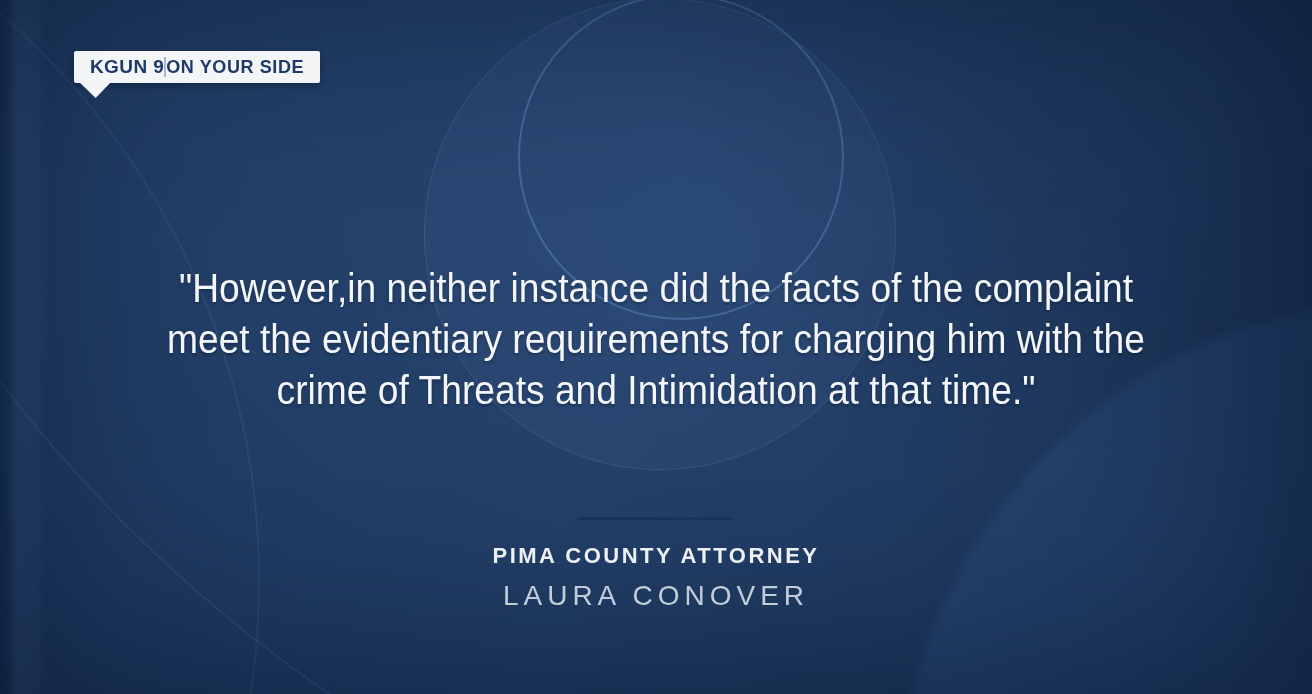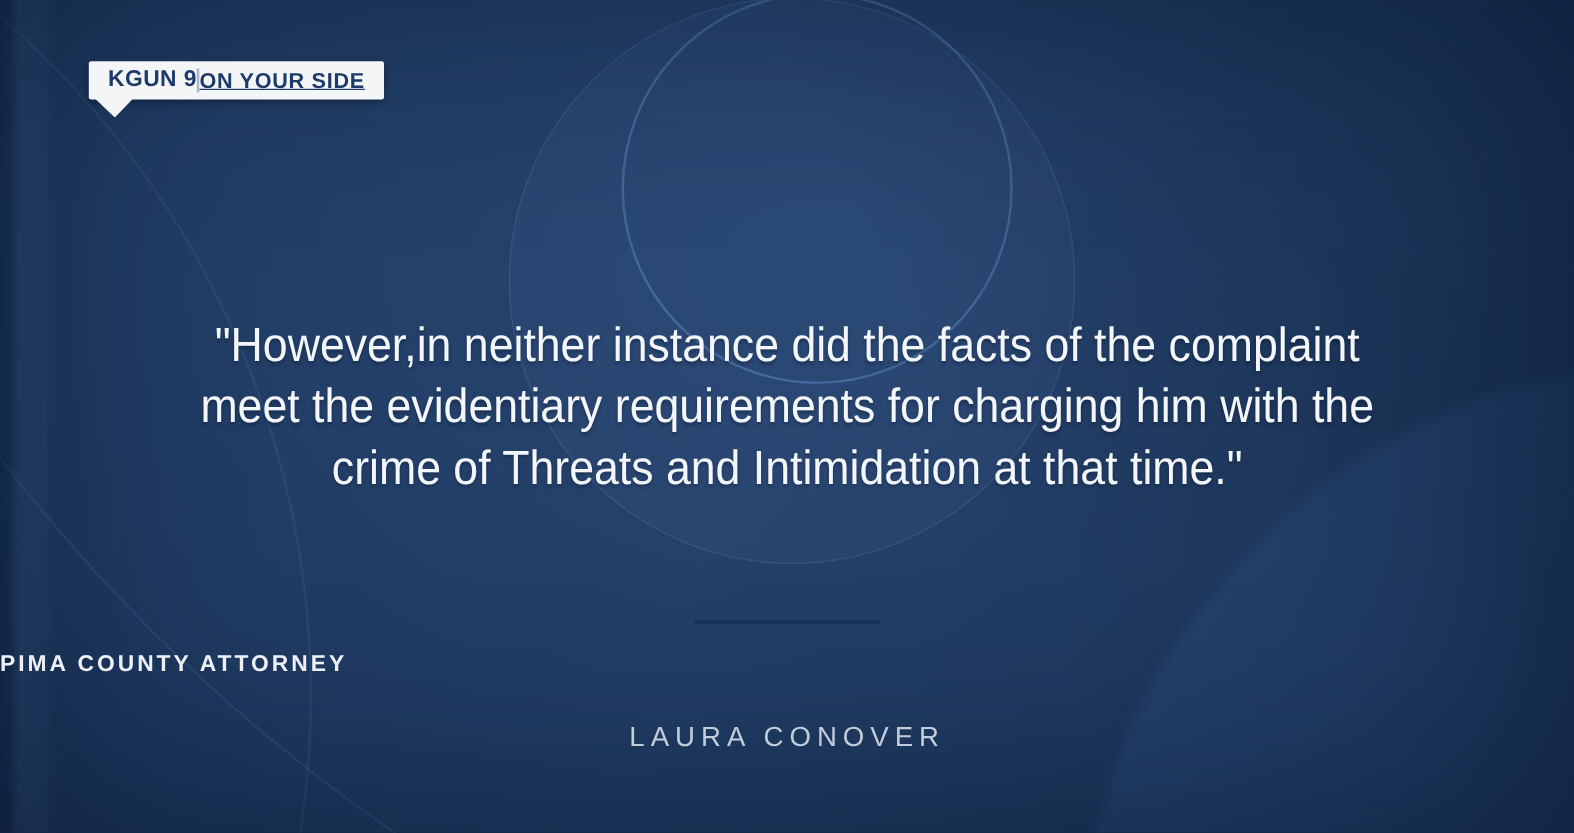--- a/index.html
+++ b/index.html
@@ -57,21 +57,21 @@
     position:absolute;left:74px;top:51px;height:32px;z-index:3;
     display:flex;align-items:center;gap:0;padding:0 16px;
     background:var(--badge_bg);border-radius:2px;
     box-shadow:0 2px 6px rgba(0,10,30,.35);
   }
   .badge .station{
     font-size:19px;font-weight:700;color:var(--navy_text);letter-spacing:.4px;
   }
   .badge .vdiv{width:2px;height:20px;background:var(--badge_divider);}
   .badge .tagline{
-    font-size:18px;font-weight:700;color:var(--navy_text);letter-spacing:.6px;text-decoration:underline;
+    font-size:18px;font-weight:700;color:var(--navy_text);letter-spacing:.6px;
   }
   .badge-tail{
     position:absolute;left:78px;top:81px;width:34px;height:17px;z-index:3;
     background:var(--badge_bg);
     clip-path:polygon(0 0, 100% 0, 52% 100%);
     filter:drop-shadow(0 2px 2px rgba(0,10,30,.3));
   }
 
   
   .banner{
@@ -99,26 +99,27 @@
   .quote .line{white-space:nowrap;}
 
   
   .attr-divider{
     position:absolute;left:50%;top:517px;width:154px;height:3px;z-index:1;
     transform:translateX(-50%);
     background:var(--divider);
   }
   .attr-title{
     position:absolute;left:0;top:543px;width:1312px;z-index:1;
-    font-size:19px;font-weight:600;letter-spacing:2.5px;color:#edf1f7;
+    text-align:center;
+    font-size:22px;font-weight:600;letter-spacing:2.5px;color:#edf1f7;
   }
   .attr-name{
-    position:absolute;left:0;top:601px;width:1312px;z-index:1;
+    position:absolute;left:0;top:580px;width:1312px;z-index:1;
     text-align:center;
-    font-size:23px;font-weight:400;letter-spacing:5px;color:var(--attribution_name);
+    font-size:28px;font-weight:400;letter-spacing:5px;color:var(--attribution_name);
   }
 </style>
 </head>
 <body>
 
 <div class="stage">
 
   <div class="bg-decor">
     <div class="circle-fill"></div>
     <div class="ring-bright"></div>

